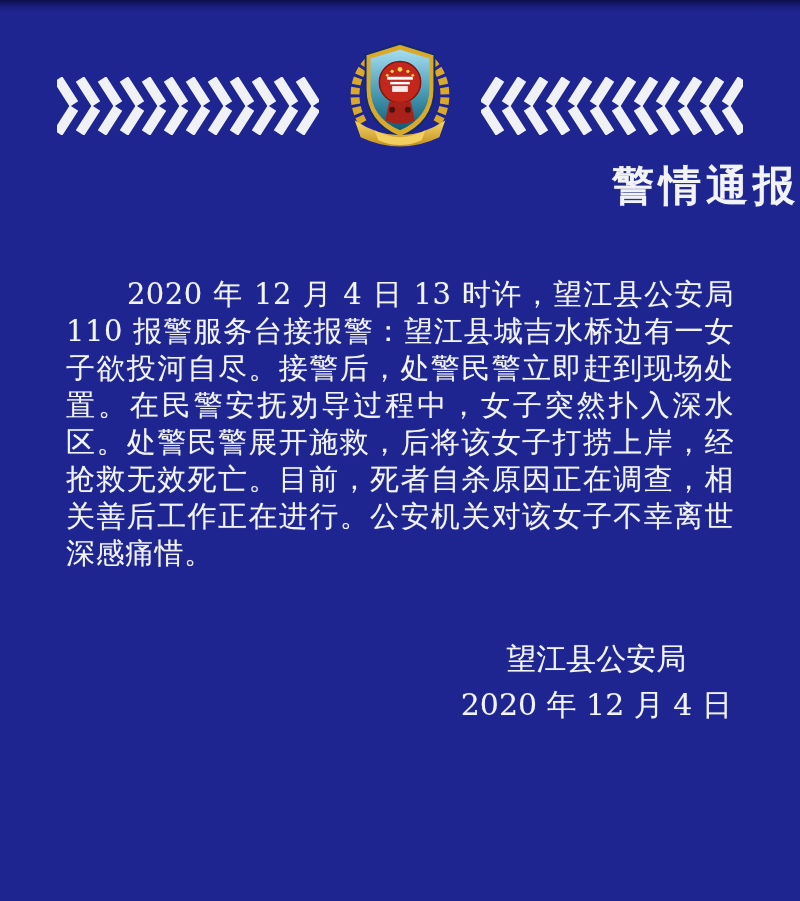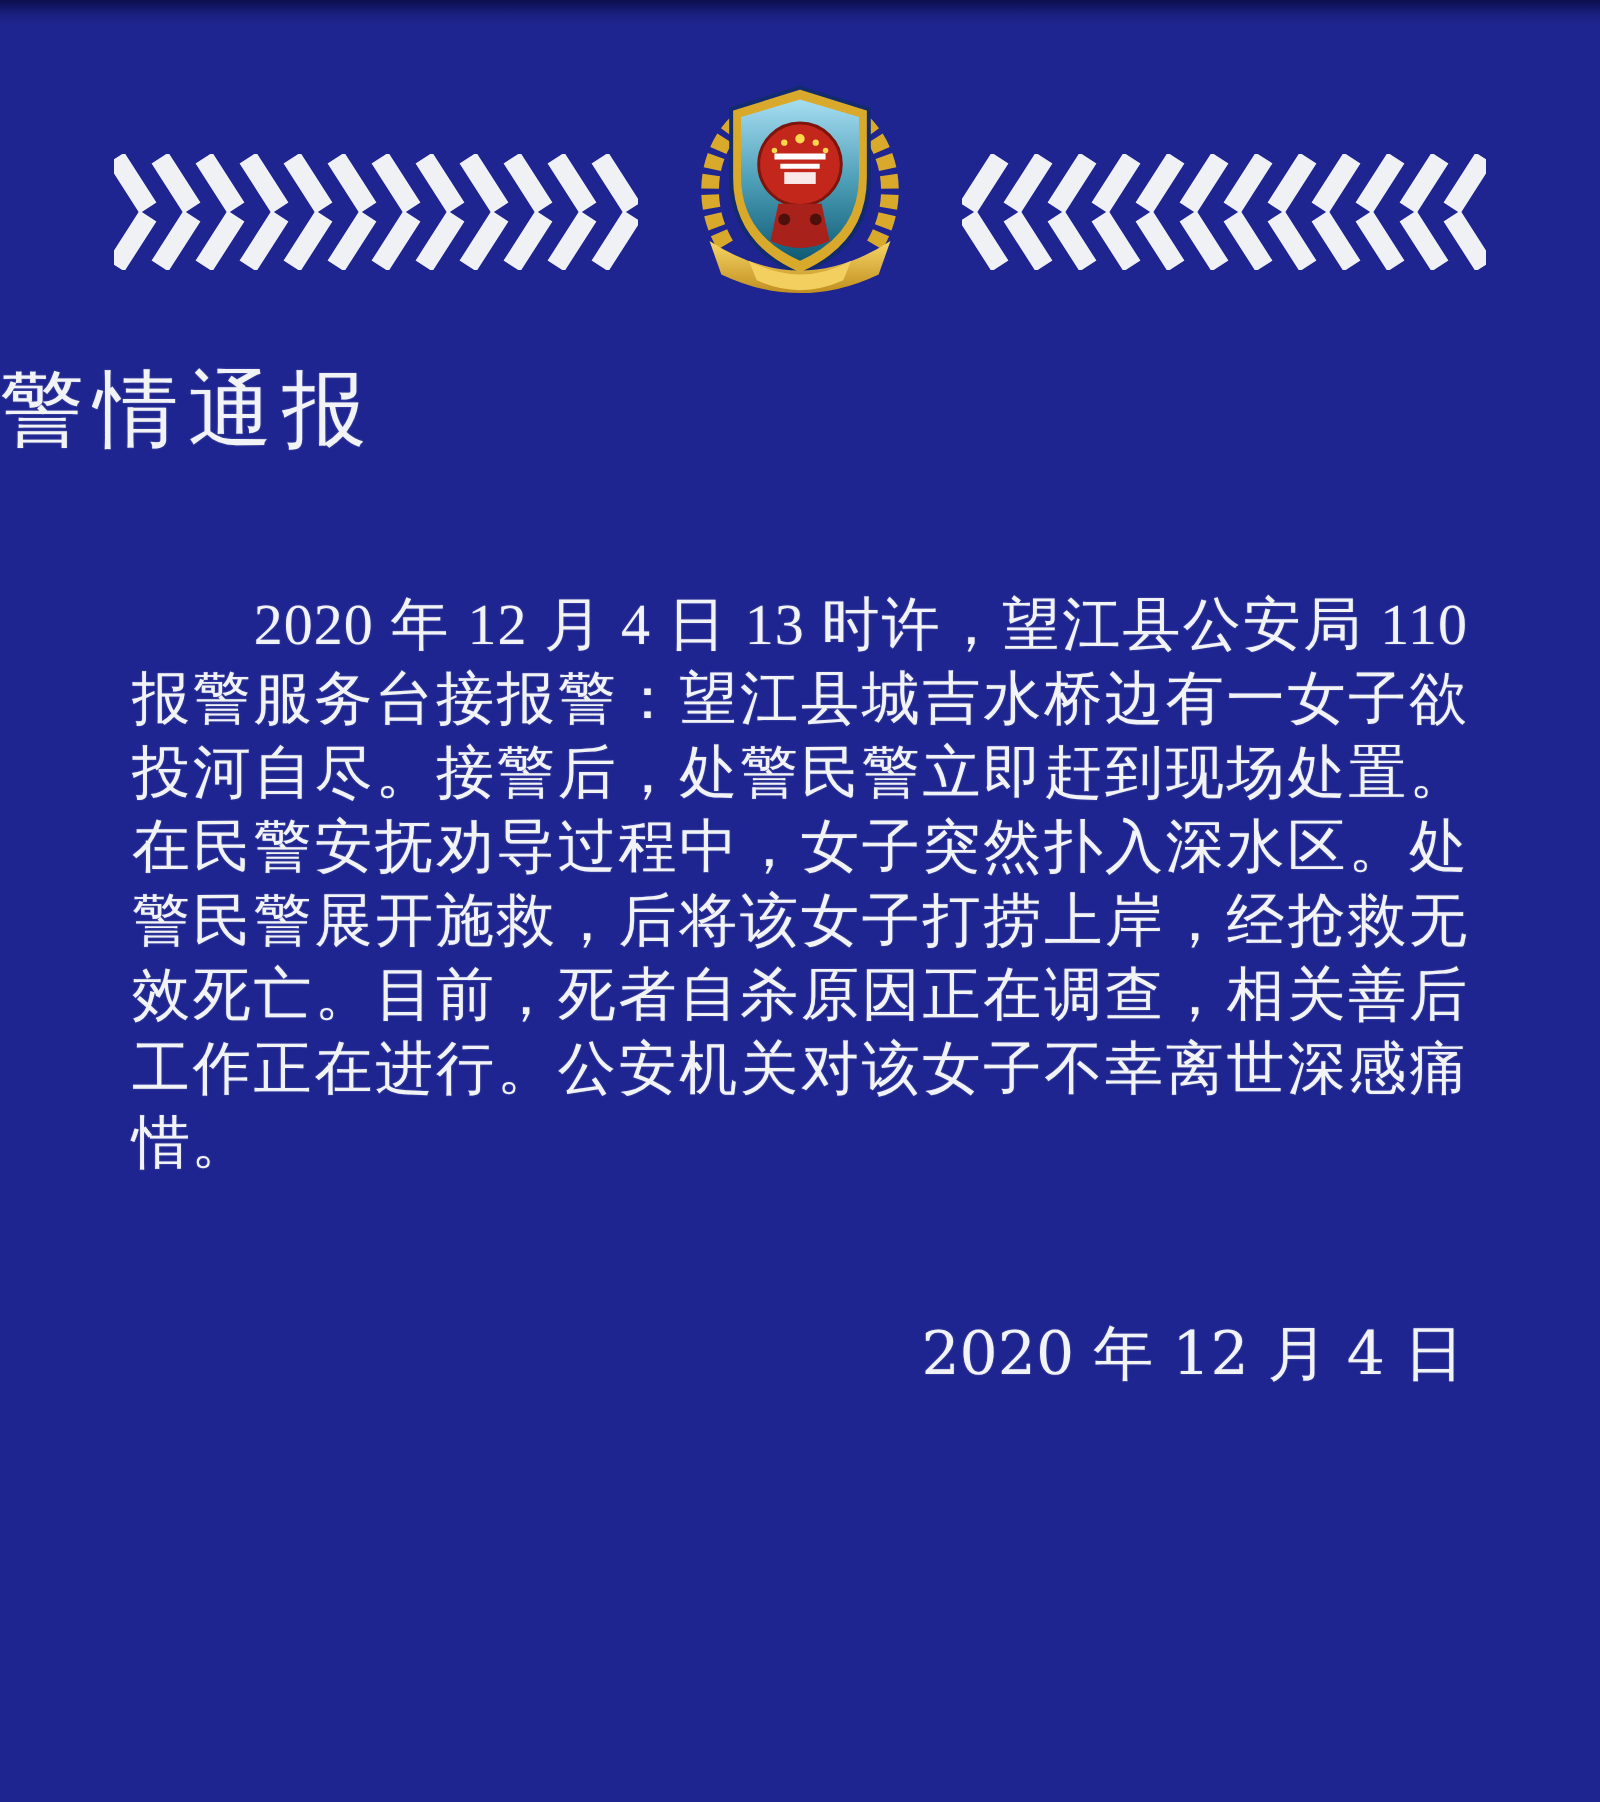--- a/index.html
+++ b/index.html
@@ -21,40 +21,39 @@
     justify-content: center;
     align-items: flex-start;
     padding-top: 19px;
     gap: 22px;
   }
   .chevrons { margin-top: 45px; flex: 0 0 auto; }
   .chevrons svg { display: block; }
   .mirror { transform: scaleX(-1); }
   .emblem { flex: 0 0 auto; }
   .notice-title {
-    margin-top: 27px;
-    text-align: left;
+    margin-top: 8px;
+    text-align: right;
     font-size: 42px;
-    font-weight: normal;
+    font-weight: bold;
     letter-spacing: 5px;
     line-height: 56px;
     text-shadow: 0 0 1px rgba(255,255,255,0.35);
   }
   .content {
     margin: 62px 66px 0 66px;
   }
   .content p {
     margin: 0;
     font-size: 29px;
     line-height: 37px;
     letter-spacing: 0.5px;
     text-indent: 2.1em;
     text-align: justify;
     text-shadow: 0 0 1px rgba(255,255,255,0.3);
-    font-family: Liberation Serif, serif;
   }
   .content p + p { margin-top: 23px; }
   .signature {
     margin: 64px 68px 0 0;
     text-align: right;
     font-size: 30px;
     text-shadow: 0 0 1px rgba(255,255,255,0.3);
   }
   .signature .sig-inner {
     display: inline-block;
@@ -123,16 +122,17 @@
   </div>
 
   <div class="notice-title">警情通报</div>
 
   <div class="content">
     <p>2020 年 12 月 4 日 13 时许，望江县公安局 110 报警服务台接报警：望江县城吉水桥边有一女子欲投河自尽。接警后，处警民警立即赶到现场处置。在民警安抚劝导过程中，女子突然扑入深水区。处警民警展开施救，后将该女子打捞上岸，经抢救无效死亡。目前，死者自杀原因正在调查，相关善后工作正在进行。公安机关对该女子不幸离世深感痛惜。</p>
   </div>
 
   <div class="signature">
     <div class="sig-inner">
+      <div>望江县公安局</div>
       <div>2020 年 12 月 4 日</div>
     </div>
   </div>
 </div>
 
 </body></html>

